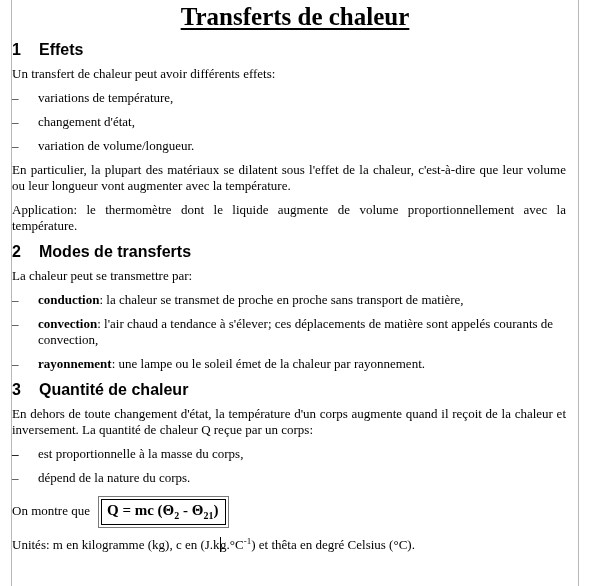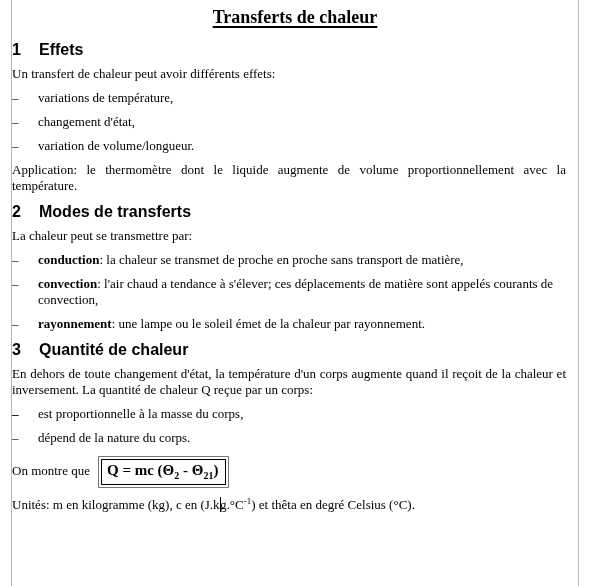--- a/index.html
+++ b/index.html
@@ -13,21 +13,21 @@
   .page { position: relative; width: 605px; height: 586px; overflow: hidden; background:#fff; }
 
   
   .boundary { position: absolute; top: 0; bottom: 0; width: 1px; background: #b8b8b8; }
   .boundary.left  { left: 11px; }
   .boundary.right { left: 578px; }
 
   .content { position: absolute; left: 12px; top: 2px; width: 566px; }
 
   .doc-title {
-    font-size: 18px; font-weight: bold; text-align: center;
+    font-size: 25px; font-weight: bold; text-align: center;
     text-decoration: underline; text-decoration-thickness: 2px; text-underline-offset: 3px;
     line-height: 30px; margin: 0 0 2px 0;
   }
 
   .heading {
     font-family: "Liberation Sans", "DejaVu Sans", sans-serif;
     font-weight: bold; font-size: 16px; line-height: 20px;
     margin: 8px 0 6px 0;
   }
   .heading .num { display: inline-block; min-width: 27px; }
@@ -81,20 +81,24 @@
     </div>
     <div class="li">
       <span class="dash">–</span>
       <span>changement d'état,</span>
     </div>
     <div class="li">
       <span class="dash">–</span>
       <span>variation de volume/longueur.</span>
     </div>
 
+    <p class="para">
+      <span class="jline">En particulier, la plupart des matériaux se dilatent sous l'effet de la chaleur, c'est-à-dire que leur volume</span>
+      <span class="jrest">ou leur longueur vont augmenter avec la température.</span>
+    </p>
 
     <p class="para">
       <span class="jline">Application: le thermomètre dont le liquide augmente de volume proportionnellement avec la</span>
       <span class="jrest">température.</span>
     </p>
 
     <div class="heading">
       <span class="num">2</span><span>Modes de transferts</span>
     </div>
 

